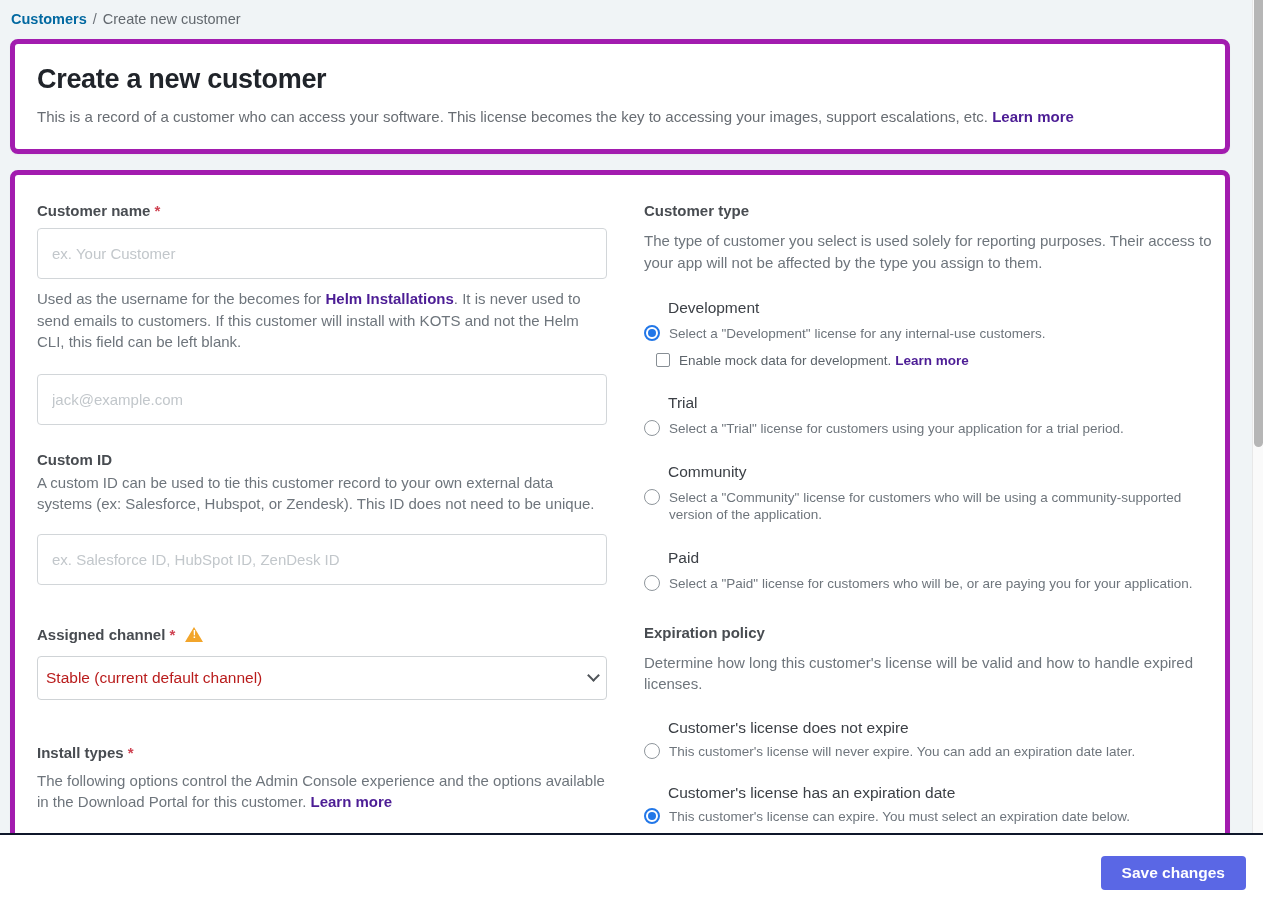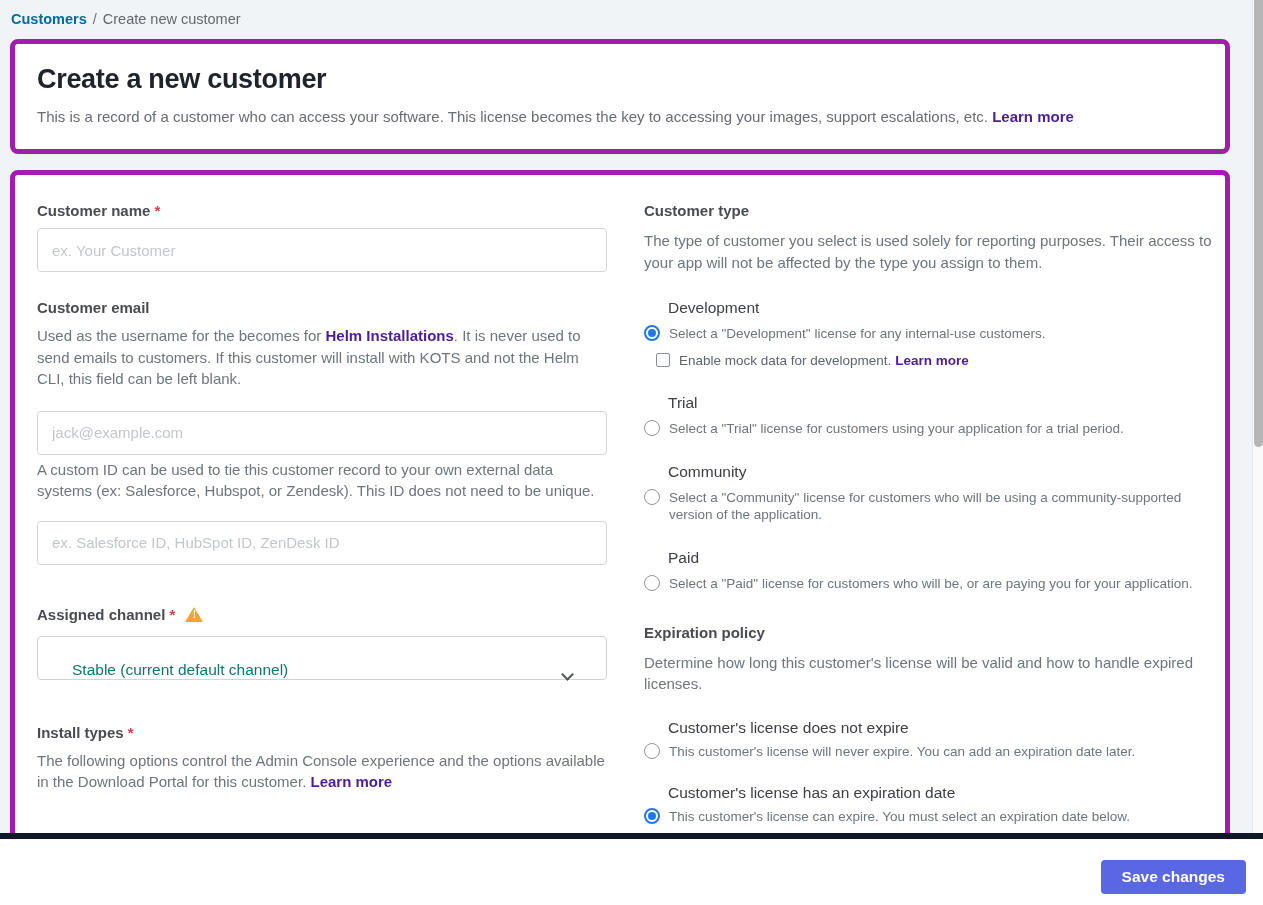--- a/index.html
+++ b/index.html
@@ -40,42 +40,42 @@
   }
   .col { width:570px; flex:0 0 570px; }
 
   
   .field-label { font-size:15px; font-weight:700; color:#484c51; display:flex; align-items:center; }
   .req { color:#cf4352; margin-left:4px; font-weight:700; }
   .section-desc { font-size:15px; color:#6e757c; line-height:21.5px; }
   a.inline-link { color:#4c1d95; text-decoration:none; font-weight:600; cursor:pointer; }
 
   input.text {
-    width:100%; height:44px;
+    width:100%; height:51px;
     border:1px solid #d2d6d9; border-radius:4px;
     padding:0 14px; font-size:15px; color:#4a4e52;
     font-family:"Liberation Sans","DejaVu Sans",sans-serif;
     outline:none; background:#fff;
   }
   input.text::placeholder { color:#c2c7cb; }
 
   
   .name-input { margin-top:9px; }
   .email-label { margin-top:27px; }
   .email-desc { margin-top:9px; }
   .email-input { margin-top:21px; }
   .customid-label { margin-top:26px; }
   .customid-desc { margin-top:4px; }
   .customid-input { margin-top:19px; }
   .channel-label { margin-top:41px; }
   .select {
     margin-top:13px; height:44px; width:100%;
     border:1px solid #cfd3d6; border-radius:4px;
-    display:flex; align-items:flex-end; justify-content:space-between;
-    padding:0 34px; font-size:15.5px; color:#0f766e; background:#fff; cursor:pointer;
+    display:flex; align-items:center; justify-content:space-between;
+    padding:0 8px; font-size:15.5px; color:#b91c1c; background:#fff; cursor:pointer;
   }
   .chev { width:9px; height:9px; border-right:2px solid #4f5459; border-bottom:2px solid #4f5459;
           transform:rotate(45deg); margin-top:-5px; }
   .installtypes-label { margin-top:44px; }
   .installtypes-desc { margin-top:9px; }
 
   
   .warn { position:relative; width:0; height:0; margin-left:10px;
     border-left:9px solid transparent; border-right:9px solid transparent;
     border-bottom:15px solid #f2a52b; }
@@ -100,21 +100,21 @@
 
   .exp-label { margin-top:31px; }
   .exp-desc { margin-top:11px; }
   .exp-options { margin-top:24px; }
   .exp-options .option { margin-bottom:24px; }
   .exp-options .option-title { margin-bottom:6px; }
 
   
   .footer {
     position:absolute; left:0; right:0; bottom:0; height:72px;
-    background:#fff; border-top:6px solid #0f172a;
+    background:#fff; border-top:2px solid #0f172a;
   }
   .save-btn {
     position:absolute; right:17px; top:21px; height:34px;
     padding:0 21px; background:#5a67e5; color:#fff;
     font-family:"Liberation Sans","DejaVu Sans",sans-serif;
     font-size:15.5px; font-weight:700; border:none; border-radius:4px; cursor:pointer;
   }
 
   
   .scrollbar { position:absolute; top:0; right:0; width:11px; height:833px;
@@ -142,28 +142,28 @@
   <div class="card main-card">
 
     <div class="col">
 
       <div class="field-label">
         <span>Customer name</span>
         <span class="req">*</span>
       </div>
       <input class="text name-input" type="text" placeholder="ex. Your Customer" style="">
 
-      <div class="field-label email-label">
-        <span>Customer email</span>
-      </div>
       <div class="section-desc email-desc">
         <span>Used as the username for the becomes for </span><a class="inline-link">Helm Installations</a><span>. It is never used to send emails to customers. If this customer will install with KOTS and not the Helm CLI, this field can be left blank.</span>
       </div>
       <input class="text email-input" type="text" placeholder="jack@example.com" style="">
 
+      <div class="field-label customid-label">
+        <span>Custom ID</span>
+      </div>
       <div class="section-desc customid-desc">A custom ID can be used to tie this customer record to your own external data systems (ex: Salesforce, Hubspot, or Zendesk). This ID does not need to be unique.</div>
       <input class="text customid-input" type="text" placeholder="ex. Salesforce ID, HubSpot ID, ZenDesk ID" style="">
 
       <div class="field-label channel-label">
         <span>Assigned channel</span>
         <span class="req">*</span>
         <span class="warn"></span>
       </div>
       <div class="select">
         <span>Stable (current default channel)</span>

